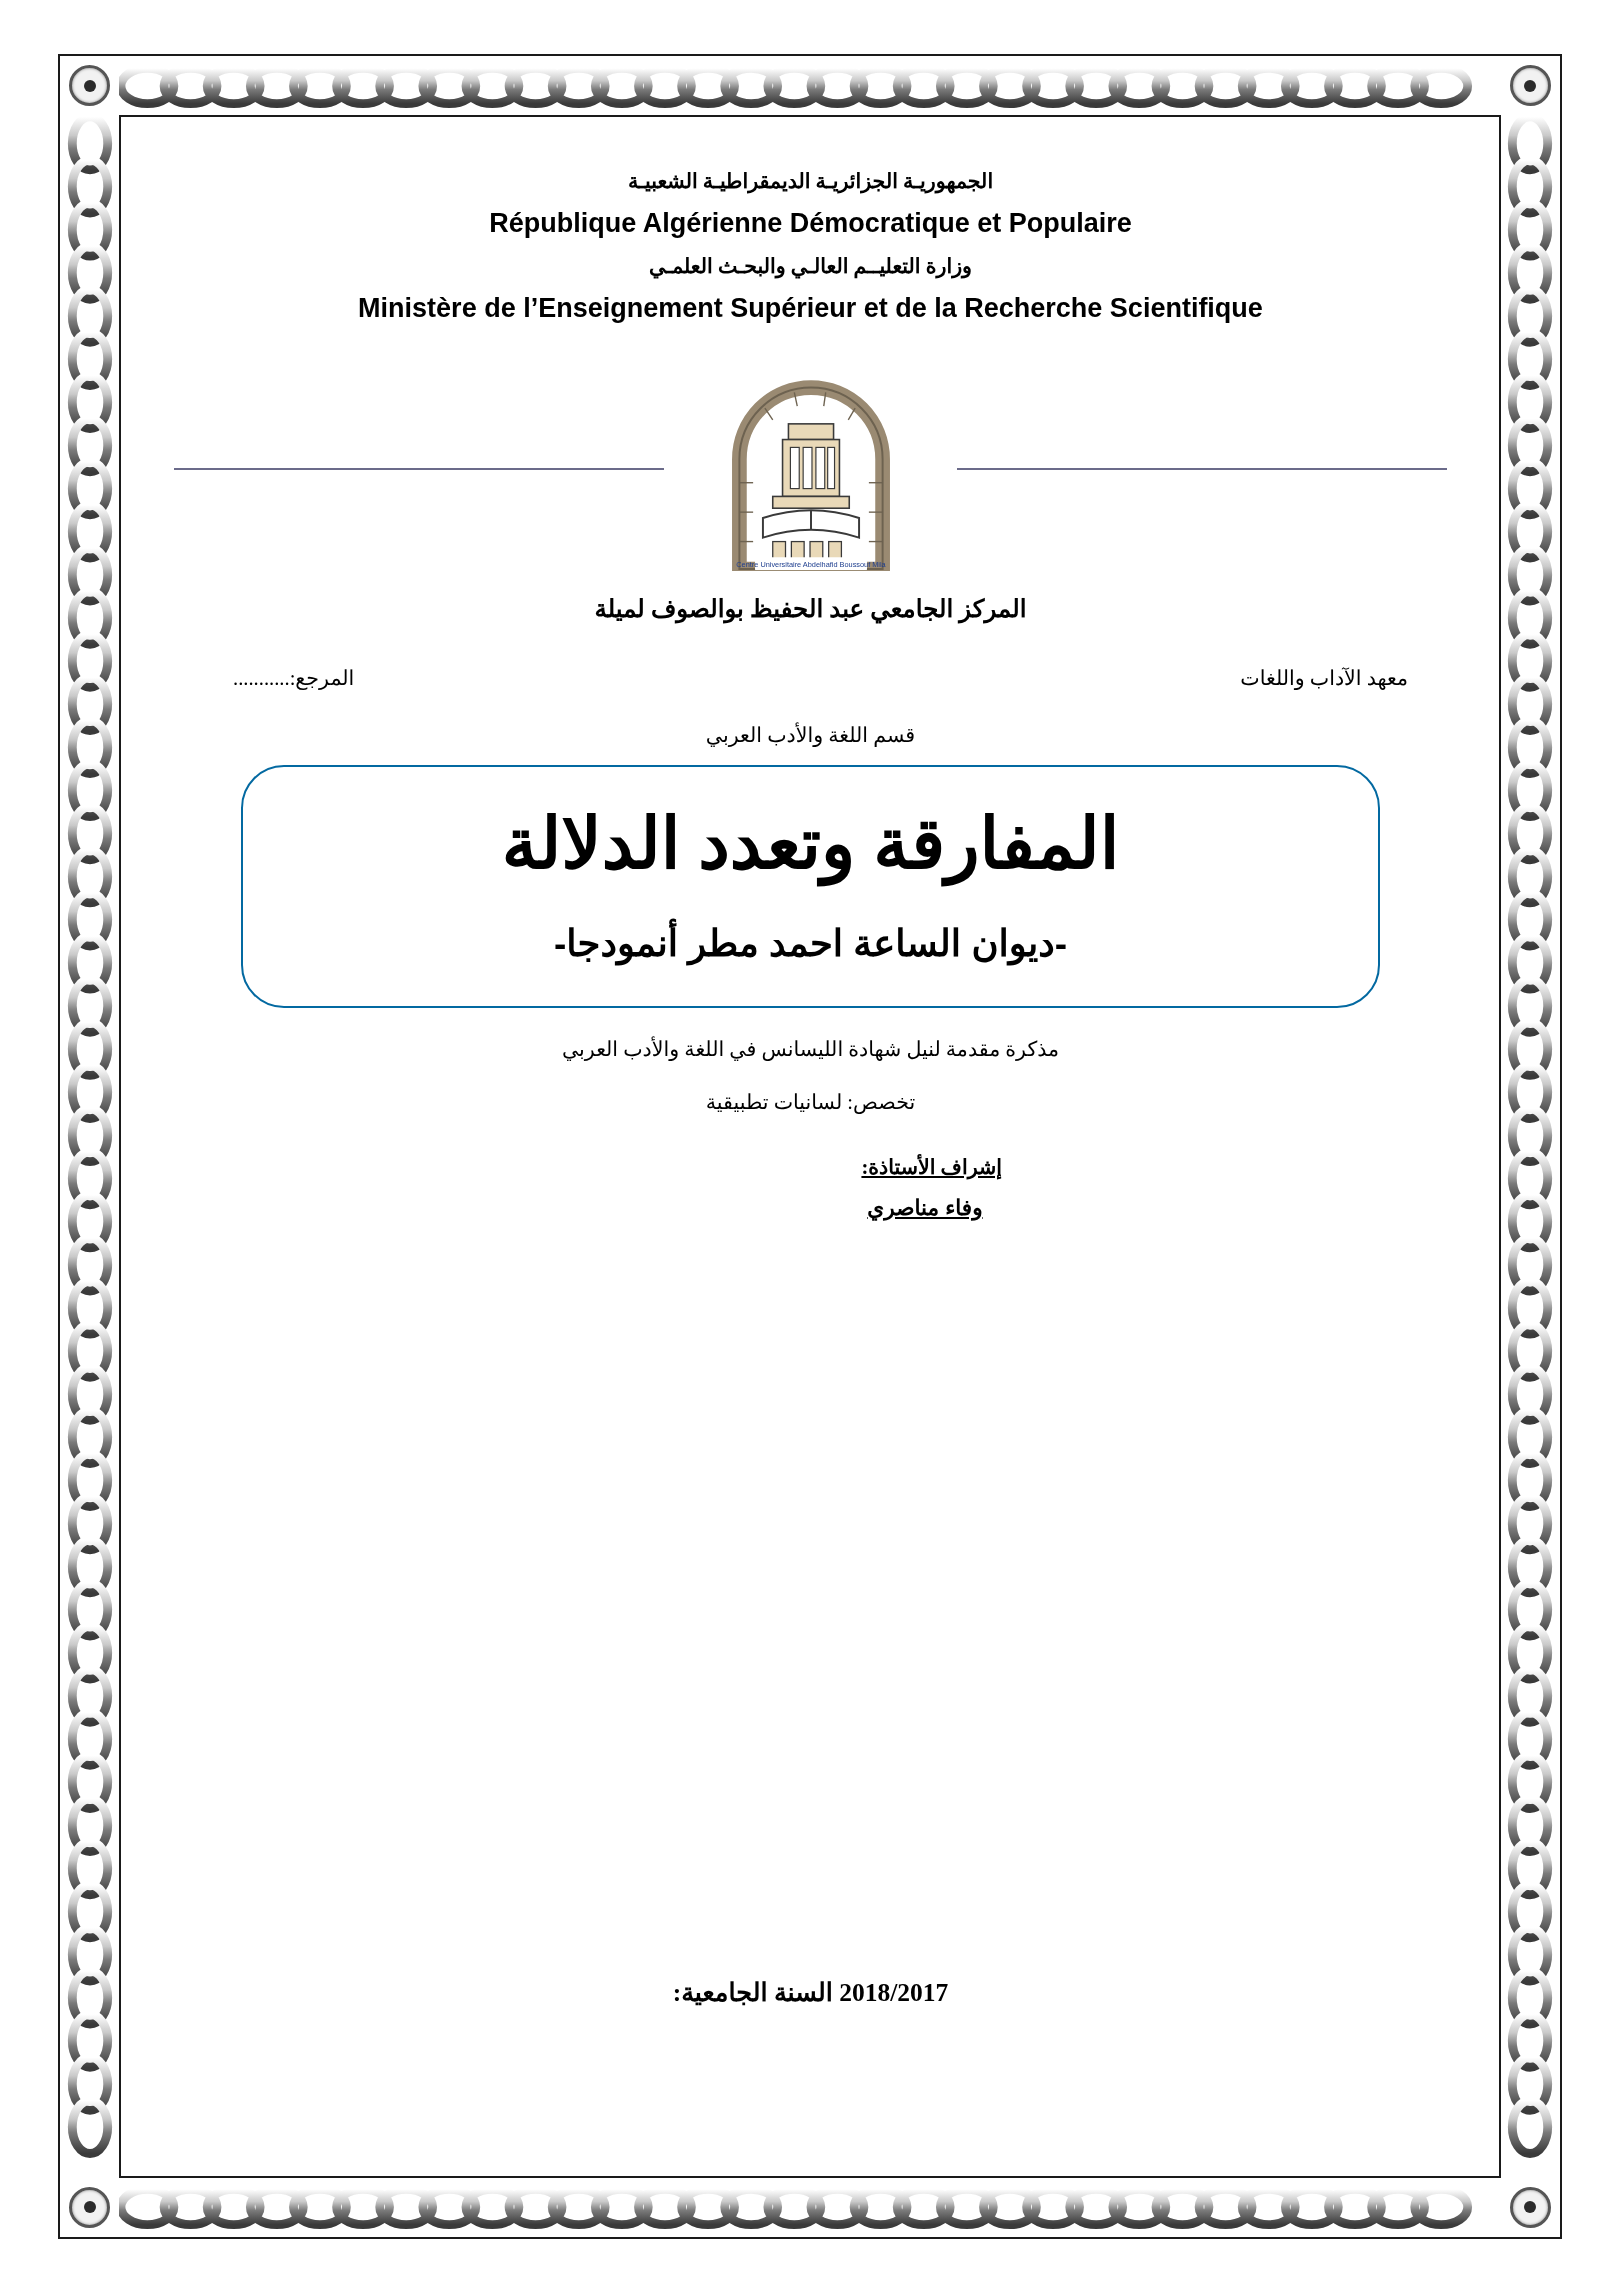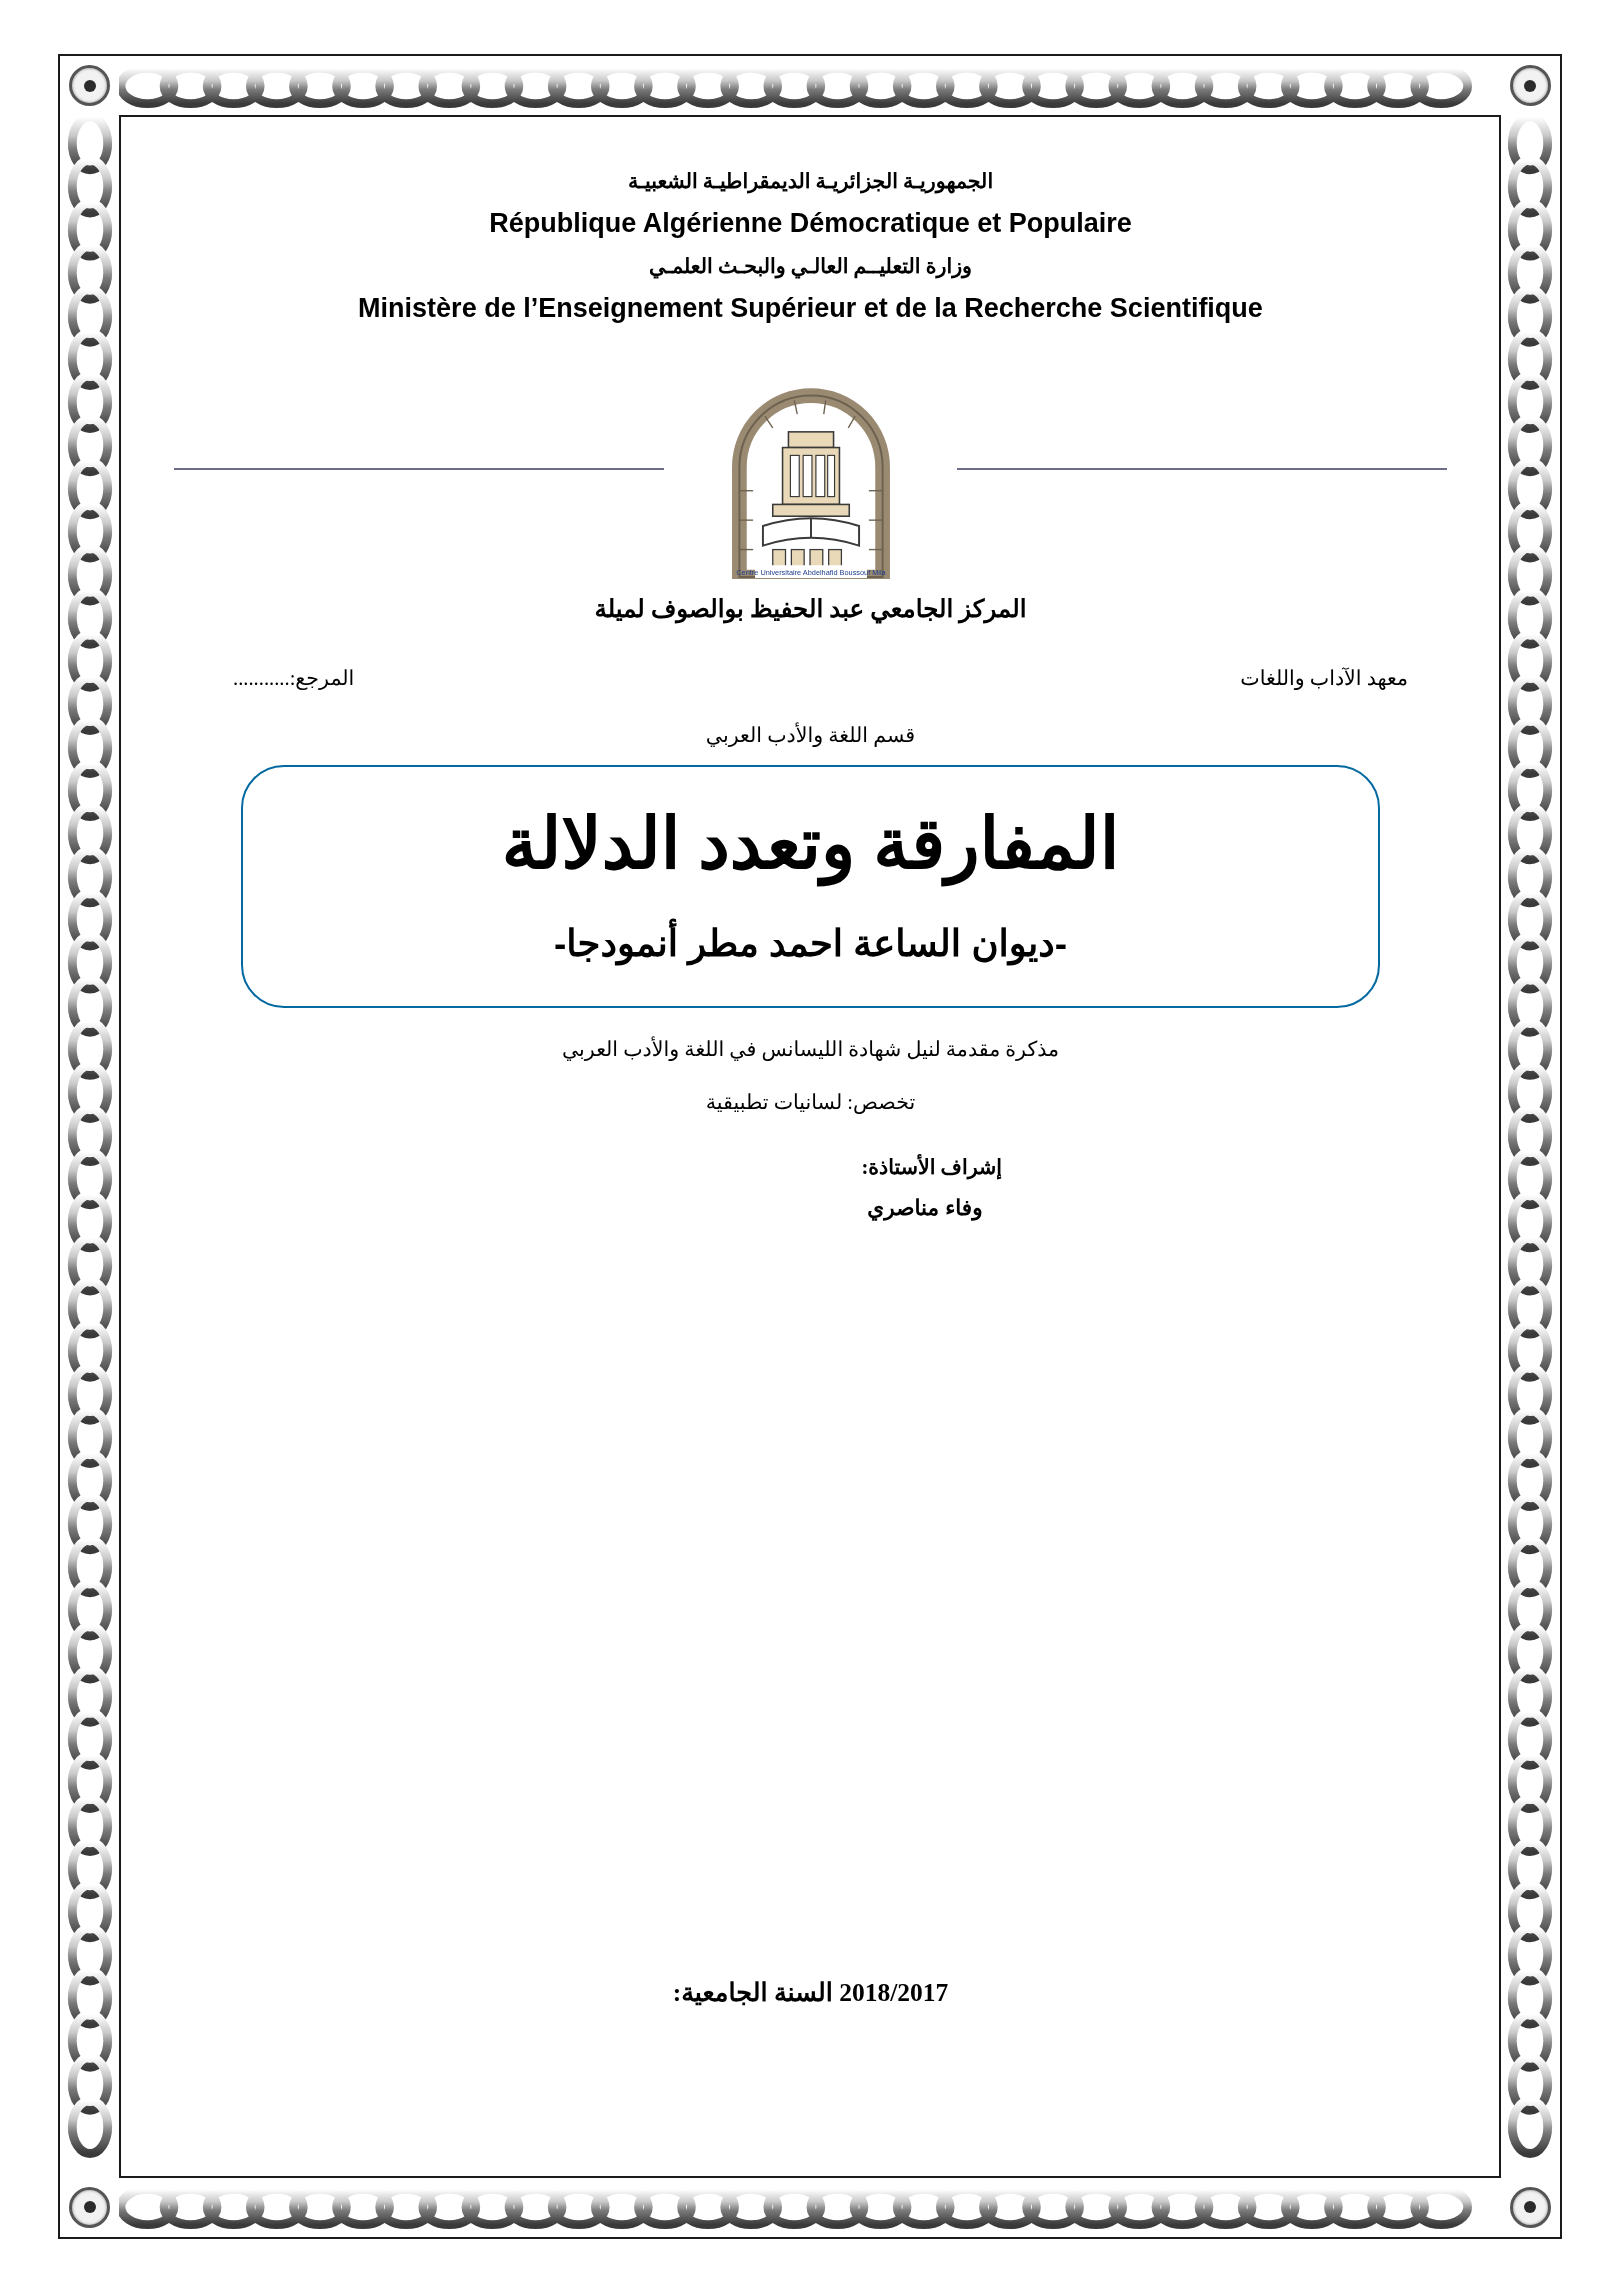--- a/index.html
+++ b/index.html
@@ -118,21 +118,21 @@
     top: 103px;
     height: 2px;
     background: #6b6b8a;
   }
   .logo-rule.left  { left: 0;  width: 490px; }
   .logo-rule.right { right: 0; width: 490px; }
 
   .logo {
     position: absolute;
     left: 50%;
-    top: 8px;
+    top: 0;
     transform: translateX(-50%);
     width: 214px;
     height: 206px;
     text-align: center;
   }
 
   .uni-name {
     text-align: center;
     font-weight: bold;
     font-size: 24.5px;
@@ -189,21 +189,21 @@
     margin-top: 29px;
   }
 
   
   .people {
     display: flex;
     justify-content: space-between;
     margin-top: 41px;
     font-size: 20.6px;
   }
-  .people .col { width: 46%; }
+  .people .col { width: 46%; text-decoration: underline; }
   .people .col.right { text-align: right; padding-right: 27.4px; }
   .people .col.left  { text-align: left;  padding-left: 35px; }
   .people .lbl { font-weight: bold; }
   .students { margin-top: 25.5px; }
   .students .student {
     font-weight: bold;
     margin-top: 23.5px;
     padding-right: 17.6px;
   }
   .supervisor-name {

